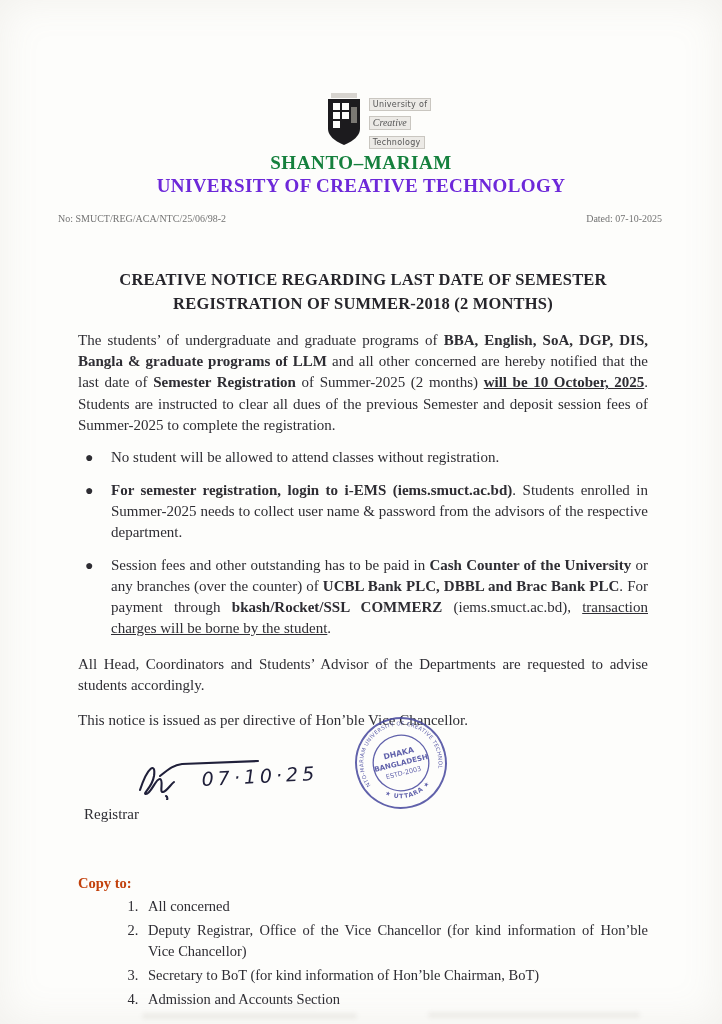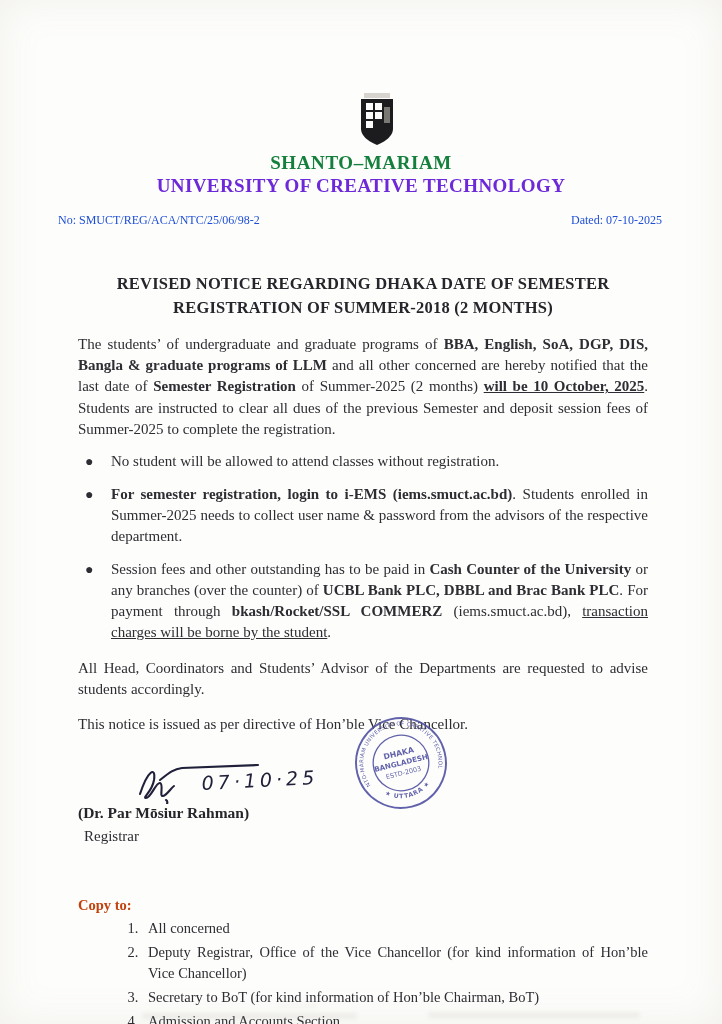--- a/index.html
+++ b/index.html
@@ -35,21 +35,21 @@
   .uni-line1{
     font-size:19px;font-weight:bold;letter-spacing:.6px;margin-top:4px;color:#15803d;
   }
   .uni-line2{
     font-size:19px;font-weight:bold;letter-spacing:.4px;margin-top:1px;color:#6d28d9;
   }
   
   .meta-row{
     display:flex;justify-content:space-between;
     margin:16px 60px 0 58px;
-    font-size:12px;color:#1d4ed8;
+    font-size:10px;color:#737373;
   }
   
   .content{margin:0 74px 0 78px;}
   .notice-title{
     text-align:center;font-size:16.5px;font-weight:bold;color:#26252b;
     margin:44px 0 0 0;line-height:1.45;letter-spacing:.2px;
   }
   p.body-par{
     font-size:15px;line-height:1.42;text-align:justify;margin:14px 0 0 0;
   }
@@ -92,34 +92,39 @@
       <svg class="logo-shield" width="40" height="54" viewBox="0 0 40 54">
         <rect x="6" y="0" width="26" height="5" fill="#d7d4cf"></rect>
         <path d="M3,6 h32 v30 q0,9 -16,16 q-16,-7 -16,-16 Z" fill="#1c1b1e"></path>
         <rect x="8" y="10" width="7" height="7" fill="#fdfdfb"></rect>
         <rect x="17" y="10" width="7" height="7" fill="#fdfdfb"></rect>
         <rect x="8" y="19" width="7" height="7" fill="#fdfdfb"></rect>
         <rect x="17" y="19" width="7" height="7" fill="#fdfdfb"></rect>
         <rect x="8" y="28" width="7" height="7" fill="#fdfdfb"></rect>
         <rect x="26" y="14" width="6" height="16" fill="#7a7873"></rect>
       </svg>
+      <div class="logo-word">
+        <span class="lw1">University of</span><br>
+        <span class="lw2">Creative</span><br>
+        <span class="lw3">Technology</span>
+      </div>
     </div>
     <div class="uni-line1">SHANTO–MARIAM</div>
     <div class="uni-line2">UNIVERSITY OF CREATIVE TECHNOLOGY</div>
   </header>
 
   <div class="meta-row">
     <span>No: SMUCT/REG/ACA/NTC/25/06/98-2</span>
     <span>Dated: 07-10-2025</span>
   </div>
 
   <main class="content">
 
     <h2 class="notice-title">
-      <span>REVISED NOTICE REGARDING DHAKA DATE OF SEMESTER</span><br>
+      <span>CREATIVE NOTICE REGARDING LAST DATE OF SEMESTER</span><br>
       <span>REGISTRATION OF SUMMER-2018 (2 MONTHS)</span>
     </h2>
 
     <p class="body-par"><span>The students’ of undergraduate and graduate programs of </span><span style="font-weight: bold;">BBA, English, SoA, DGP, DIS, Bangla &amp; graduate programs of LLM</span><span> and all other concerned are hereby notified that the last date of </span><span style="font-weight: bold;">Semester Registration</span><span> of Summer-2025 (2 months) </span><span style="font-weight: bold; text-decoration: underline;">will be 10 October, 2025</span><span>. Students are instructed to clear all dues of the previous Semester and deposit session fees of Summer-2025 to complete the registration.</span></p>
 
     <ul class="bullets">
       <li>
         <span class="dot">●</span>
         <span class="btxt"><span>No student will be allowed to attend classes without registration.</span></span>
       </li>
@@ -138,21 +143,20 @@
 
     <div class="sig-block">
       <svg class="sig-art" width="236" height="46" viewBox="0 0 236 46">
         <g fill="none" stroke="#20203a" stroke-width="2.1" stroke-linecap="round">
           <path d="M10,36 C18,12 26,8 24,22 C22,34 12,40 16,40 C21,40 26,24 30,25 C34,26 29,39 33,38 C37,37 41,30 44,28"></path>
           <path d="M30,22 C40,14 44,11 52,10 L128,7"></path>
           <path d="M36,42 q2,1 1,4"></path>
         </g>
         <text x="72" y="32" transform="rotate(-3 72 32)" font-family="DejaVu Sans, sans-serif" font-style="italic" font-size="19" letter-spacing="4" fill="#20203a">07·10·25</text>
       </svg>
-      <div class="sig-name">(Dr. Par Mōsiur Rahman)</div>
       <div class="sig-title">Registrar</div>
     </div>
 
     <div class="copy-to">
       <div class="copy-label">Copy to:</div>
       <ol class="copy-list">
         <li>All concerned</li>
         <li>Deputy Registrar, Office of the Vice Chancellor (for kind information of Hon’ble Vice Chancellor)</li>
         <li>Secretary to BoT (for kind information of Hon’ble Chairman, BoT)</li>
         <li>Admission and Accounts Section</li>

